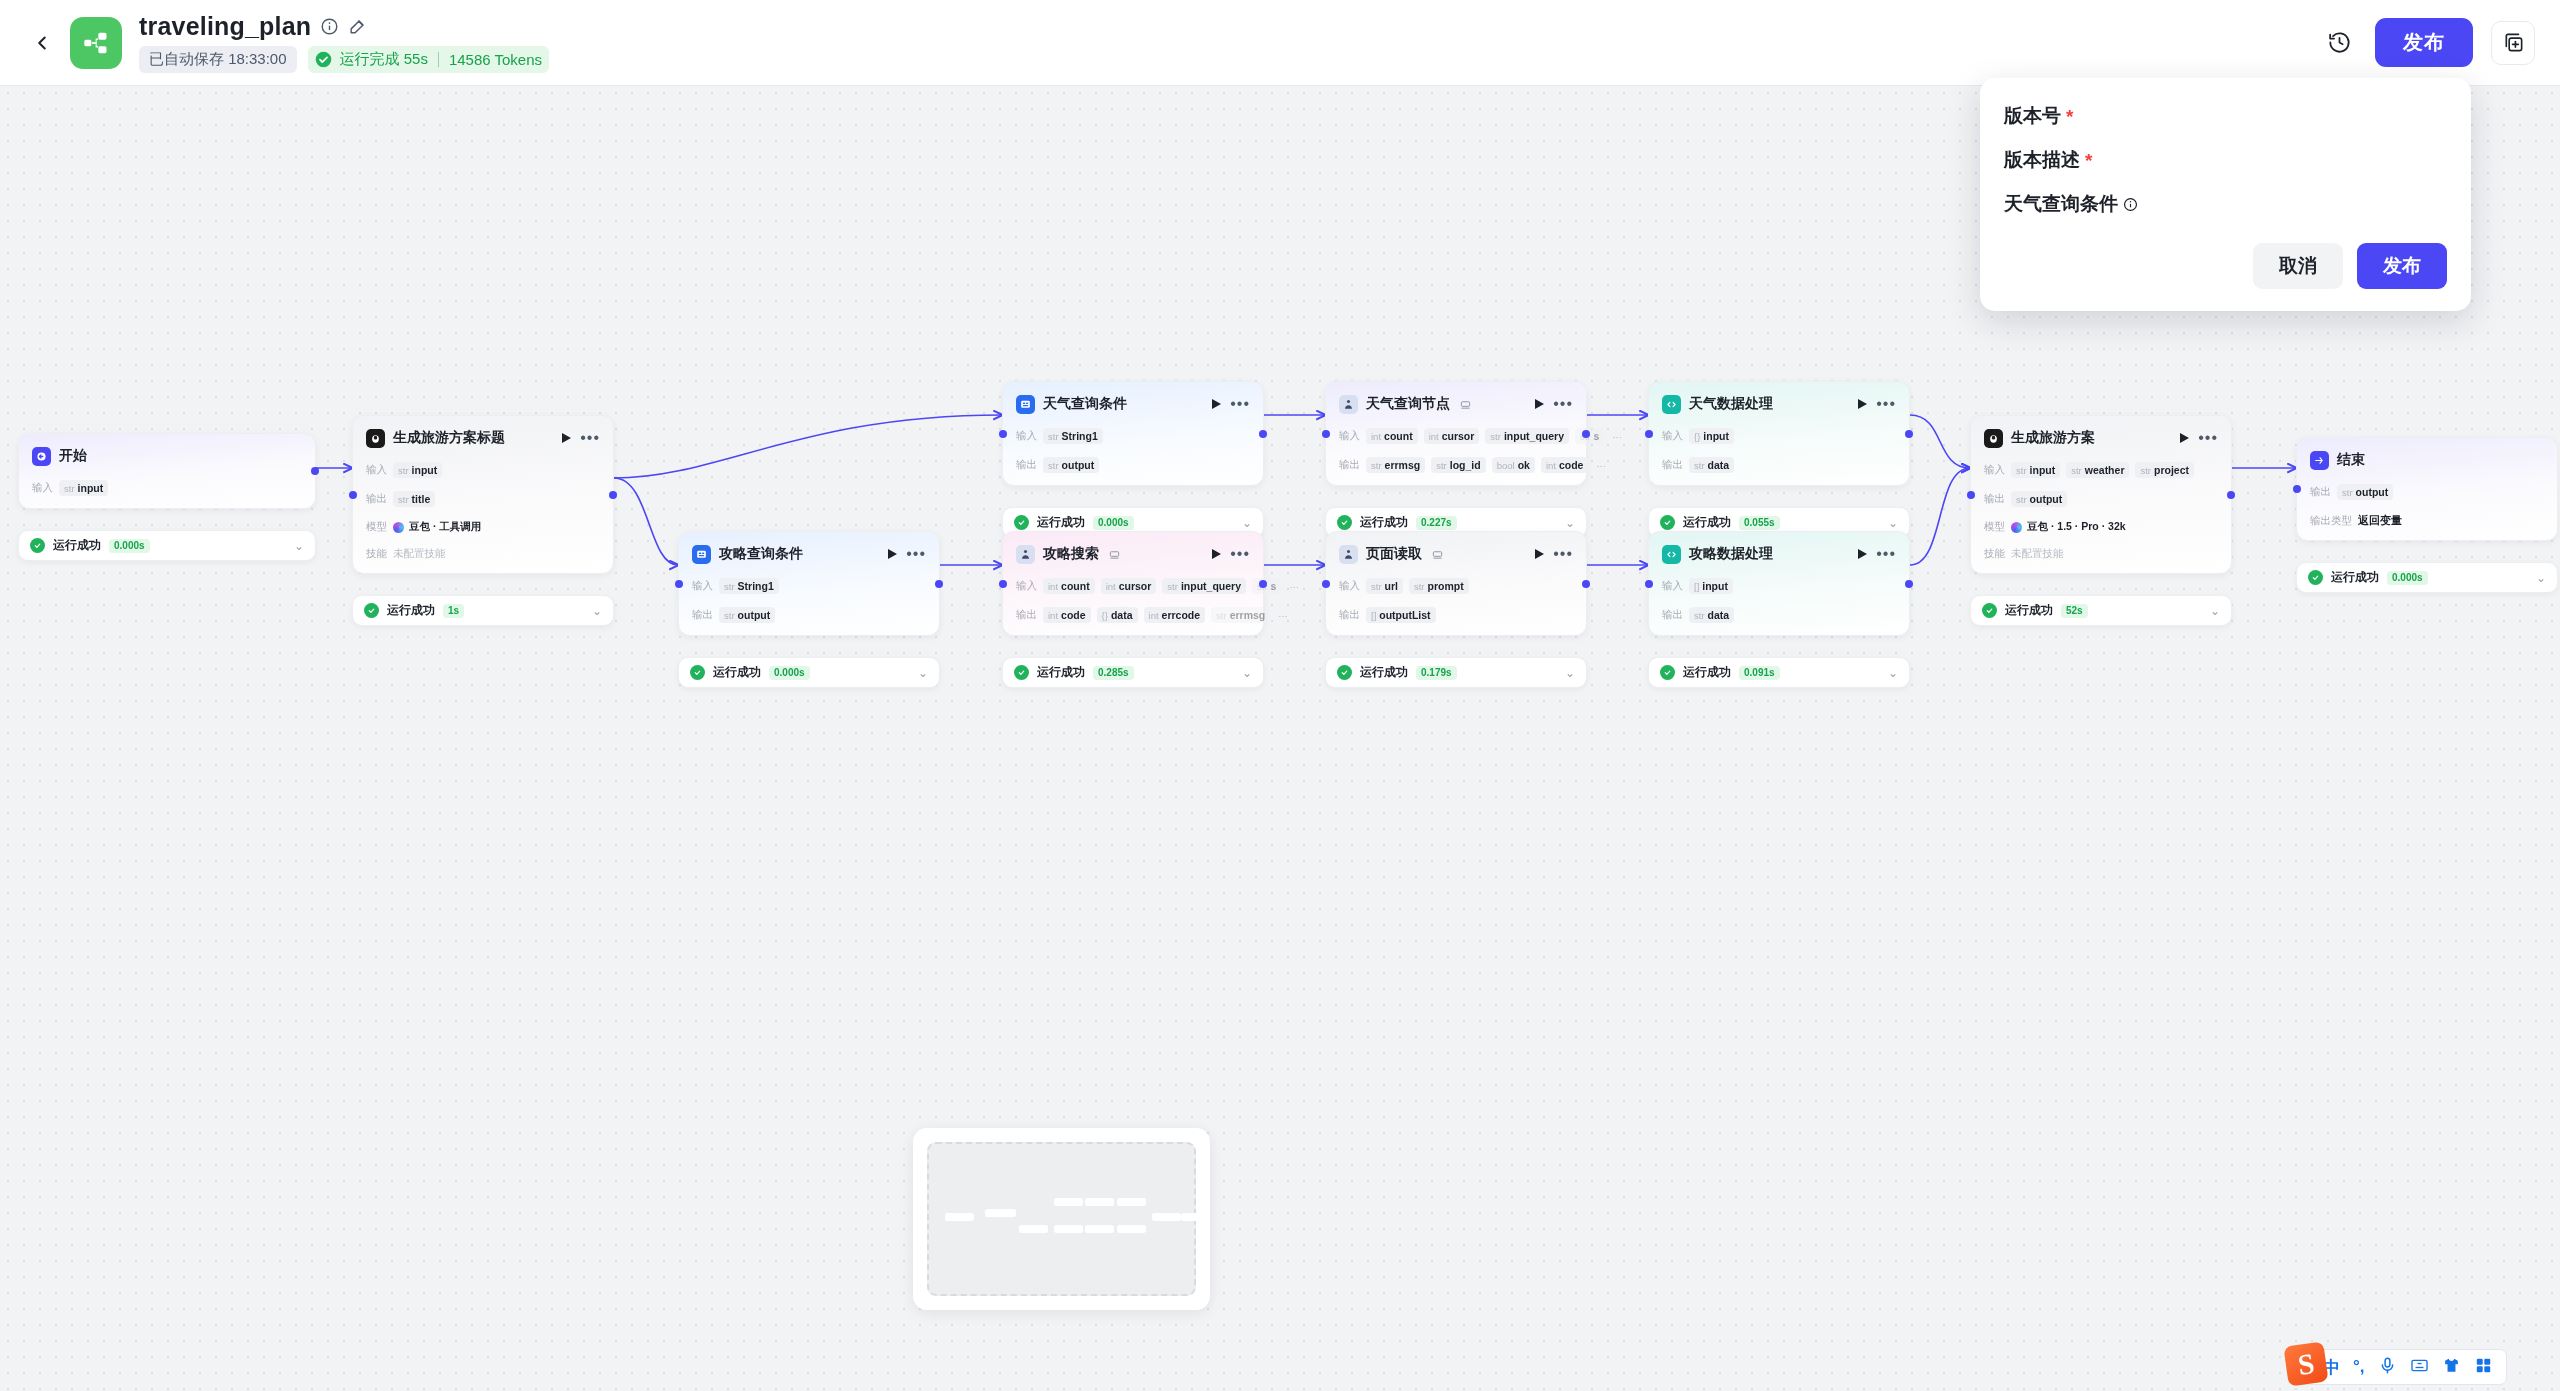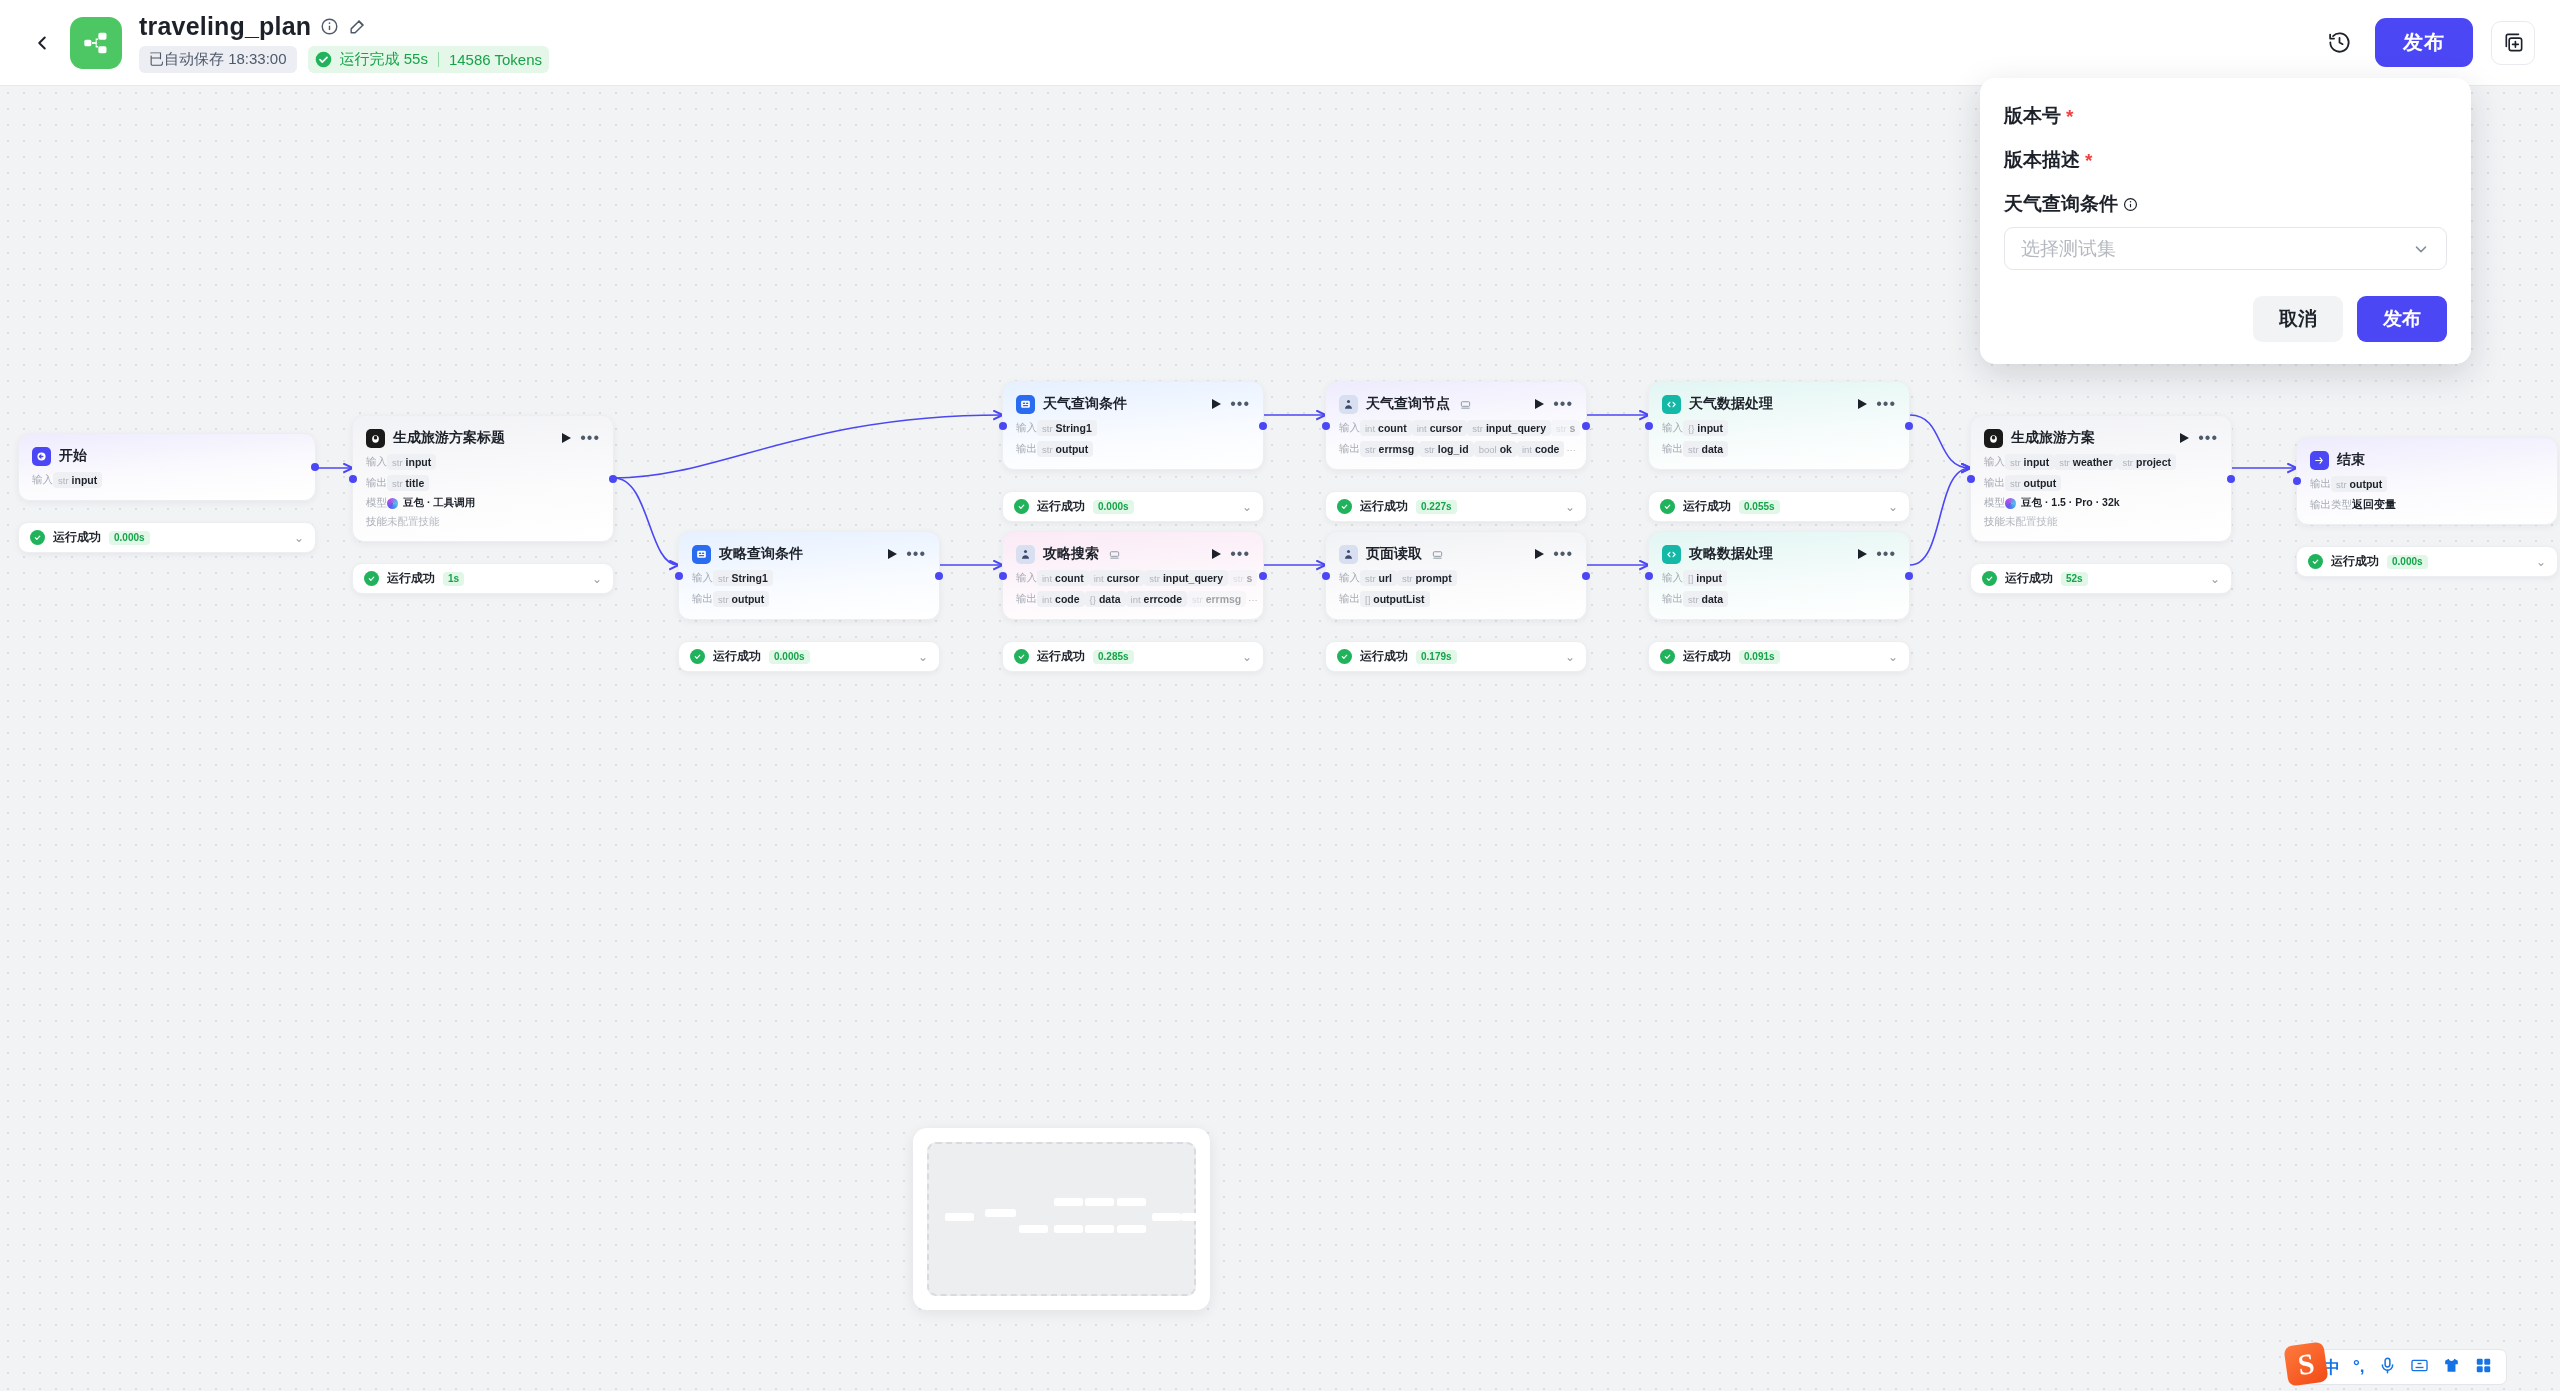--- a/index.html
+++ b/index.html
@@ -82,21 +82,21 @@
 
   .card-head{display:flex;align-items:center;gap:8px;min-height:22px;}
   .nd-ico{width:19px;height:19px;border-radius:5px;display:flex;align-items:center;justify-content:center;flex:none;}
   .nd-ico svg{width:13px;height:13px;}
   .nd-title{font-size:14px;font-weight:700;color:#1d2129;white-space:nowrap;}
   .nd-sub-ico{width:11px;height:11px;color:#86909c;display:inline-flex;margin-left:2px;}
   .head-actions{margin-left:auto;display:flex;align-items:center;gap:9px;}
   .play-ic{width:0;height:0;border-left:9px solid #1d2129;border-top:5.5px solid transparent;border-bottom:5.5px solid transparent;cursor:pointer;}
   .dots-ic{color:#4e5969;font-size:16px;line-height:8px;letter-spacing:1px;cursor:pointer;}
 
-  .rowline{display:flex;align-items:center;margin-top:5px;}
+  .rowline{display:flex;align-items:center;gap:6px;margin-top:13px;}
   .rowlabel{font-size:10.5px;color:#a8acb5;flex:none;}
   .pill{
     background:#eef0f4;border-radius:4px;padding:2px 5px;font-size:10.5px;
     display:inline-flex;align-items:center;gap:3px;white-space:nowrap;
   }
   .pill .ty{color:#b0b4bd;font-size:9.5px;}
   .pill .nm{color:#1d2129;font-weight:700;font-size:10.5px;}
   .pill.faded{opacity:.42;}
   .pill.plain{background:transparent;padding:2px 2px;}
   .mdl{display:flex;align-items:center;gap:5px;font-size:10.5px;color:#1d2129;font-weight:600;}
@@ -872,26 +872,20 @@
     <div class="fld-label">
       <span>天气查询条件</span>
       <span class="inf-ic">
         <svg viewBox="0 0 24 24" fill="none" stroke="currentColor" stroke-width="1.9">
             <circle cx="12" cy="12" r="9.5"></circle>
             <line x1="12" y1="11" x2="12" y2="16.5"></line>
             <circle cx="12" cy="7.4" r="1.2" fill="currentColor" stroke="none"></circle>
           </svg>
       </span>
     </div>
-    <div class="fld-input placeholder">
-      <span>选择测试集</span>
-      <svg viewBox="0 0 24 24" width="18" height="18" fill="none" stroke="#86909c" stroke-width="2" stroke-linecap="round" stroke-linejoin="round">
-          <polyline points="6 9.5 12 15.5 18 9.5"></polyline>
-        </svg>
-    </div>
   </div>
 
   <div class="dlg-actions">
     <button class="btn-cancel">取消</button>
     <button class="btn-ok">发布</button>
   </div>
 </div>
 
 <div class="ime-logo">S</div>
 <div class="ime">

